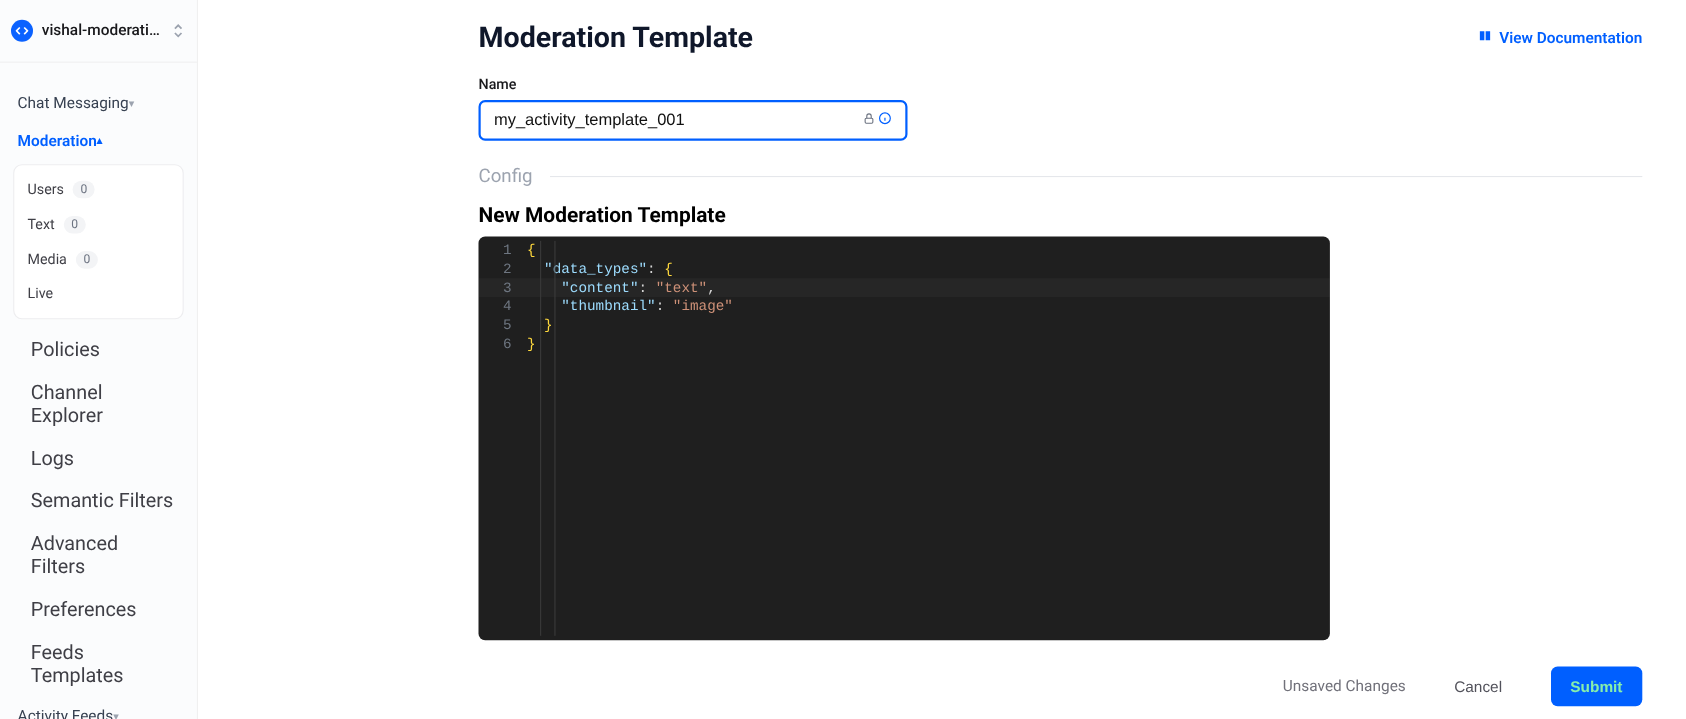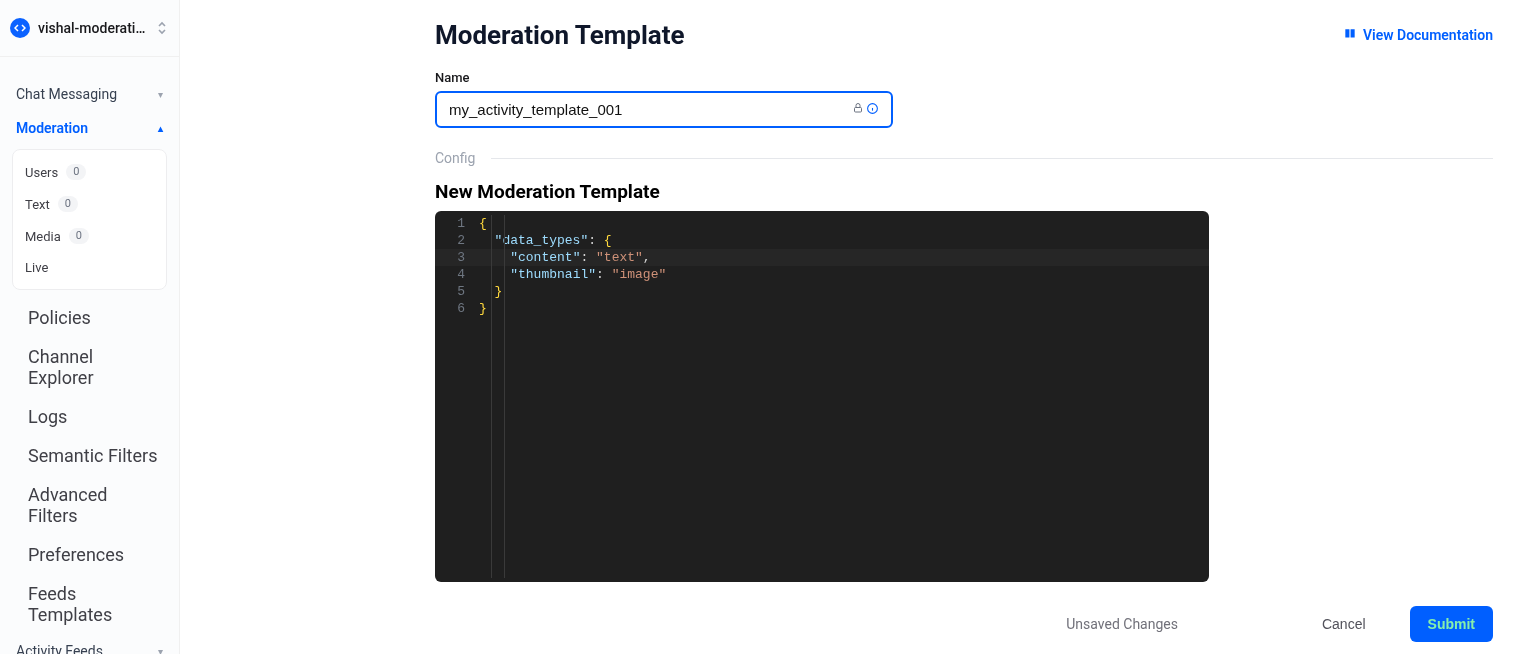--- a/index.html
+++ b/index.html
@@ -57,21 +57,21 @@
   line-height: 8px;
 }
 
 .nav {
   padding: 20px 8px 8px 8px;
   overflow-y: auto;
 }
 .nav-item {
   display: flex;
   align-items: center;
-  justify-content: space-between;
+  justify-content: flex-start;
   padding: 9px 8px;
   font-size: 14px;
   color: #374151;
   cursor: pointer;
   border-radius: 4px;
 }
 .nav-item.active { color: #005fff; font-weight: 600; }
 .nav-item .chev { color: #9ca3af; font-size: 10px; }
 .nav-item.active .chev { color: #005fff; }
 
@@ -137,21 +137,21 @@
 }
 .doc-link .book-icon { font-size: 13px; }
 
 .field-label {
   font-size: 13px;
   color: #18181b;
   font-weight: 500;
   margin-bottom: 6px;
 }
 .input-wrap {
-  width: 458px;
+  width: 390px;
   border: 2px solid #005fff;
   border-radius: 6px;
   padding: 8px 12px;
   display: flex;
   align-items: center;
   gap: 6px;
 }
 .text-input {
   border: none;
   outline: none;
@@ -163,21 +163,21 @@
 .input-icons { display: flex; gap: 2px; color: #6b7280; font-size: 13px; align-items: center; }
 .input-icons .info-ic { color: #005fff; }
 
 .section-divider {
   display: flex;
   align-items: center;
   gap: 16px;
   margin: 22px 0 14px 0;
 }
 .section-label {
-  font-size: 14px;
+  font-size: 17px;
   color: #9ca3af;
 }
 .section-line {
   flex: 1;
   height: 1px;
   background: #e5e7eb;
 }
 
 .editor-title {
   font-size: 19px;
@@ -231,21 +231,20 @@
 .footer {
   display: flex;
   align-items: center;
   justify-content: flex-end;
   gap: 26px;
   margin-top: 24px;
 }
 .status-text {
   font-size: 14px;
   color: #71717a;
-  margin-right: 100px;
 }
 .btn {
   border: none;
   background: none;
   font-size: 14px;
   cursor: pointer;
   padding: 10px 18px;
   border-radius: 6px;
 }
 .btn.cancel { color: #52525b; }

